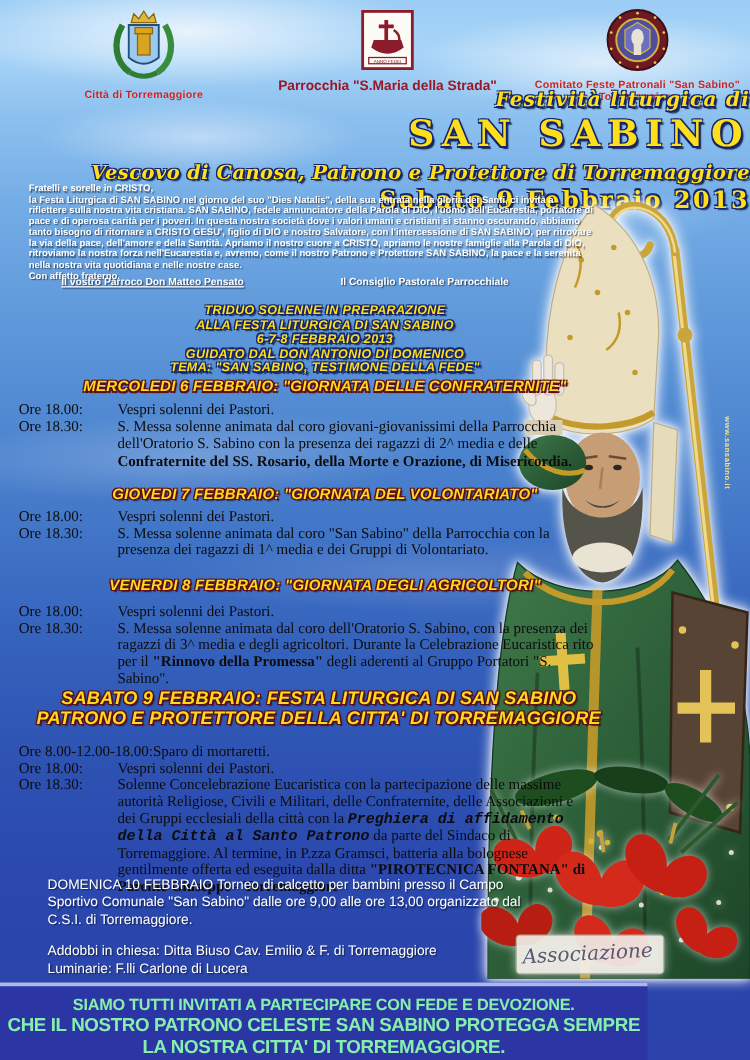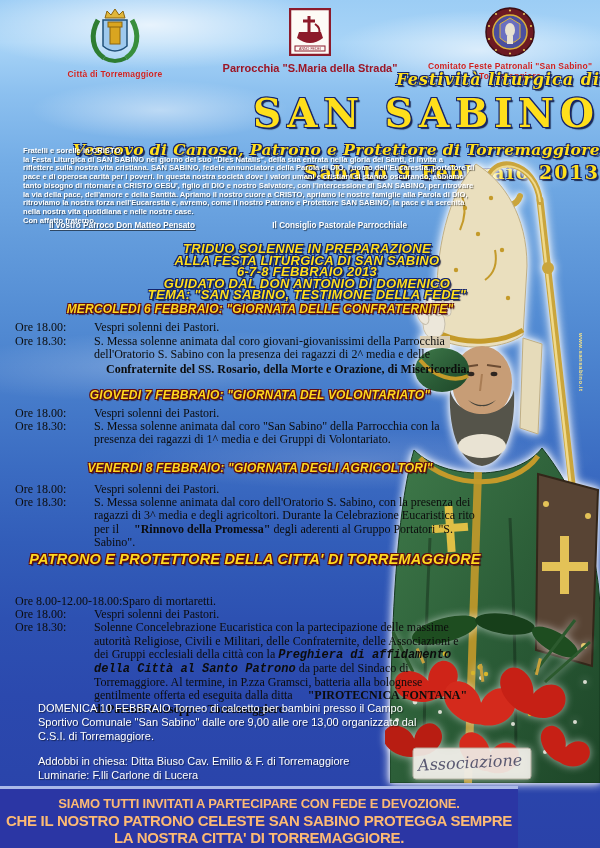--- a/index.html
+++ b/index.html
@@ -19,51 +19,51 @@
   .logo-city{left:55px;top:6px;width:120px;}
   .logo-parish{left:195px;top:8px;width:230px;}
   .logo-committee{left:425px;top:6px;width:170px;}
   .logo-caption{font-size:8.5px;font-weight:bold;color:#c22;letter-spacing:.2px;line-height:1.15;text-shadow:0 0 1px rgba(255,255,255,.4);}
   .logo-caption-parish{font-size:11px;font-weight:bold;color:#9c1626;margin-top:2px;}
 
   
   .title-block{position:absolute;left:0;top:70px;width:600px;text-align:right;font-family:"DejaVu Serif",serif;font-weight:bold;}
   .y-outline{color:#ffdf1b;text-shadow:-1px -1px 0 #15246b,1px -1px 0 #15246b,-1px 1px 0 #15246b,1px 1px 0 #15246b,2px 2px 1px rgba(8,14,52,.85);}
   .t1{font-size:16px;font-style:italic;letter-spacing:1px;}
-  .t2{font-size:39px;letter-spacing:6px;margin-top:1px;padding-left:18px;}
+  .t2{font-size:29px;letter-spacing:6px;margin-top:1px;padding-left:18px;}
   .t3{font-size:15.5px;font-style:italic;margin-top:4px;letter-spacing:.4px;}
   .t4{font-size:19px;margin-top:2px;letter-spacing:2px;}
 
   
   .intro{position:absolute;left:23px;top:147px;width:452px;color:#fff;font-size:7.6px;font-weight:bold;line-height:8.7px;text-shadow:1px 1px 1px rgba(0,0,0,.55);white-space:pre-line;z-index:5;}
   .signs{position:absolute;left:15px;top:221px;width:420px;display:flex;color:#fff;font-size:8.2px;font-weight:bold;text-shadow:1px 1px 1px rgba(0,0,0,.55);z-index:5;}
   .signs .sl{margin-left:34px;text-decoration:underline;}
   .signs .sr{margin-left:auto;margin-right:28px;}
 
   
-  .triduo{position:absolute;left:0;top:243px;width:520px;text-align:center;font-weight:bold;font-style:italic;font-size:13px;line-height:11.5px;letter-spacing:.3px;z-index:5;padding-left:47px;}
+  .triduo{position:absolute;left:0;top:243px;width:520px;text-align:center;font-weight:bold;font-style:italic;font-size:10px;line-height:11.5px;letter-spacing:.3px;z-index:5;}
 
   
   .day-head{position:absolute;width:520px;left:0;text-align:center;font-weight:bold;font-style:italic;font-size:12px;letter-spacing:.2px;z-index:5;}
   .d-outline{color:#ffd91e;text-shadow:-1px -1px 0 #5e0d12,1px -1px 0 #5e0d12,-1px 1px 0 #5e0d12,1px 1px 0 #5e0d12,1.5px 1.5px 1px rgba(45,0,5,.7);}
   .day-head.big{font-size:14.5px;line-height:15.5px;width:510px;}
 
   
   .sched{position:absolute;left:15px;width:460px;font-family:"Liberation Serif",serif;font-size:12px;color:#0c0c0c;line-height:13.2px;z-index:5;}
   .sline{padding-left:79px;text-indent:-79px;margin:0;}
   .sline .time{display:inline-block;min-width:79px;text-indent:0;white-space:nowrap;}
-  .sline b{font-weight:bold;margin-left:12px;}
+  .sline b{font-weight:bold;}
   .sline .emi{font-weight:bold;font-style:italic;font-family:Liberation Mono, monospace;}
 
   
   .sunday{position:absolute;left:38px;top:701px;width:392px;color:#fff;font-weight:normal;font-size:11px;line-height:14px;text-shadow:1px 1px 1px rgba(0,0,0,.5);z-index:5;}
   .sunday .p2{margin-top:11px;}
 
   
-  .footer{position:absolute;left:0;top:786px;width:518px;height:62px;background:#2b36a4;border-top:3px solid #aab9e8;box-sizing:border-box;color:#fdba74;z-index:6;}
+  .footer{position:absolute;left:0;top:786px;width:518px;height:62px;background:#2b36a4;border-top:3px solid #aab9e8;box-sizing:border-box;color:#86efac;z-index:6;}
   .footer .f1{margin-top:7px;text-align:center;font-size:13px;font-weight:bold;letter-spacing:-0.2px;}
   .footer .f2{text-align:center;font-size:15px;font-weight:bold;letter-spacing:-0.3px;margin-top:1px;}
   .footer .fsig{text-align:right;margin-right:35px;font-family:"Liberation Serif",serif;font-style:italic;font-weight:bold;font-size:12px;margin-top:2px;}
 
   
   .statue-svg{position:absolute;left:390px;top:138px;width:210px;height:645px;z-index:2;filter:drop-shadow(0 0 5px rgba(255,255,255,.85)) drop-shadow(0 0 2px rgba(255,255,255,.7));}
   .flowers-svg{position:absolute;left:385px;top:612px;width:215px;height:172px;z-index:4;filter:drop-shadow(0 0 4px rgba(255,255,255,.6));}
   .wm-assoc{position:absolute;left:418px;top:753px;z-index:5;font-family:"DejaVu Serif",serif;font-style:italic;font-size:16px;color:#4a4a66;transform:rotate(-3deg);opacity:.9;}
   .wm-side{position:absolute;left:578px;top:333px;z-index:5;writing-mode:vertical-rl;font-size:6px;font-weight:bold;color:#ffe880;letter-spacing:.5px;opacity:.95;}
 </style>
@@ -291,20 +291,21 @@
     <p class="sline"><span class="time">Ore 18.30:</span><span>S. Messa solenne animata dal coro "San Sabino" della Parrocchia con la presenza dei ragazzi di 1^ media e dei Gruppi di Volontariato.</span></p>
   </div>
 
   <div class="day-head d-outline" style="top:461px;">VENERDI 8 FEBBRAIO: "GIORNATA DEGLI AGRICOLTORI"</div>
   <div class="sched" style="top:483px;">
     <p class="sline"><span class="time">Ore 18.00:</span><span>Vespri solenni dei Pastori.</span></p>
     <p class="sline"><span class="time">Ore 18.30:</span><span>S. Messa solenne animata dal coro dell'Oratorio S. Sabino, con la presenza dei ragazzi di 3^ media e degli agricoltori. Durante la Celebrazione Eucaristica rito per il </span><b>"Rinnovo della Promessa"</b><span> degli aderenti al Gruppo Portatori "S. Sabino".</span></p>
   </div>
 
   <div class="day-head d-outline big" style="top:552px;">
+    <div>SABATO 9 FEBBRAIO: FESTA LITURGICA DI SAN SABINO</div>
     <div>PATRONO E PROTETTORE DELLA CITTA' DI TORREMAGGIORE</div>
   </div>
   <div class="sched" style="top:595px;">
     <p class="sline"><span class="time">Ore 8.00-12.00-18.00:</span><span>Sparo di mortaretti.</span></p>
     <p class="sline"><span class="time">Ore 18.00:</span><span>Vespri solenni dei Pastori.</span></p>
     <p class="sline"><span class="time">Ore 18.30:</span><span>Solenne Concelebrazione Eucaristica con la partecipazione delle massime autorità Religiose, Civili e Militari, delle Confraternite, delle Associazioni e dei Gruppi ecclesiali della città con la </span><span class="emi">Preghiera di affidamento della Città al Santo Patrono</span><span> da parte del Sindaco di Torremaggiore. Al termine, in P.zza Gramsci, batteria alla bolognese gentilmente offerta ed eseguita dalla ditta </span><b>"PIROTECNICA FONTANA" di Parente Giuseppe - Torremaggiore</b><span></span></p>
   </div>
 
   <div class="sunday">
     <div>DOMENICA 10 FEBBRAIO Torneo di calcetto per bambini presso il Campo Sportivo Comunale "San Sabino" dalle ore 9,00 alle ore 13,00 organizzato dal C.S.I. di Torremaggiore.</div>

